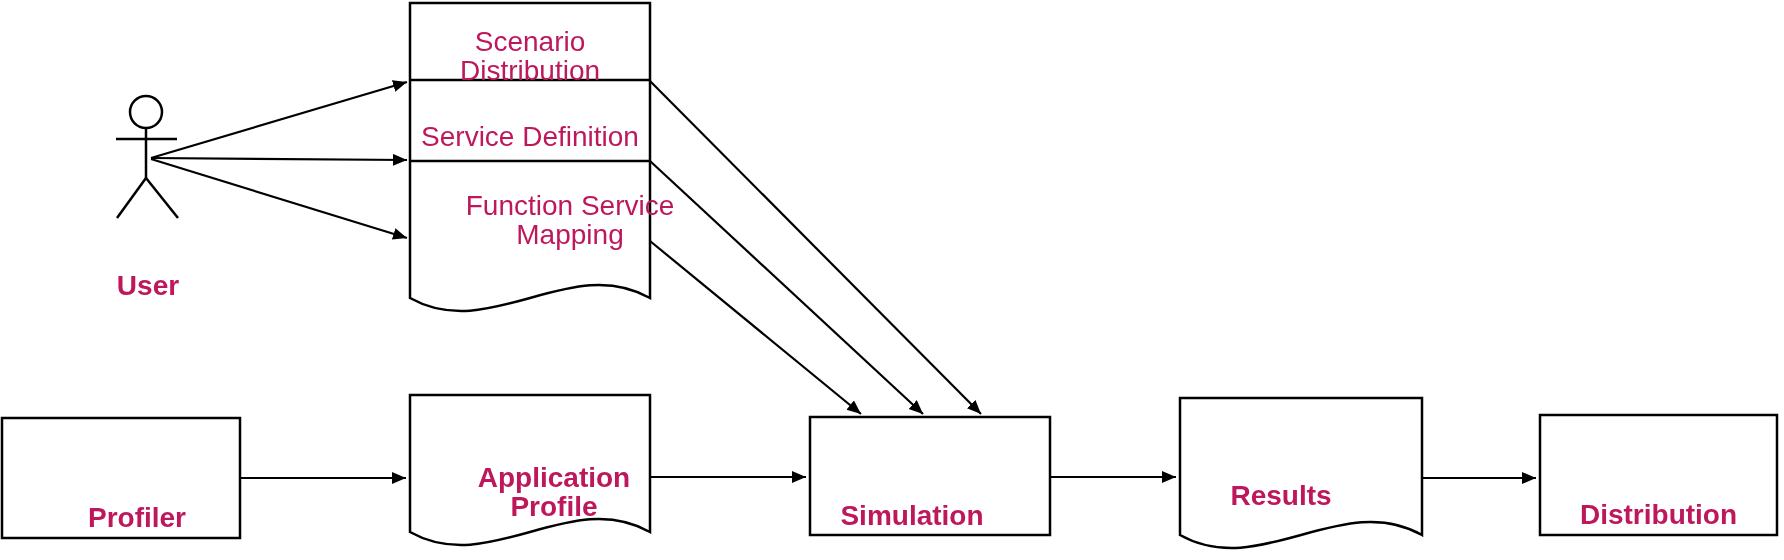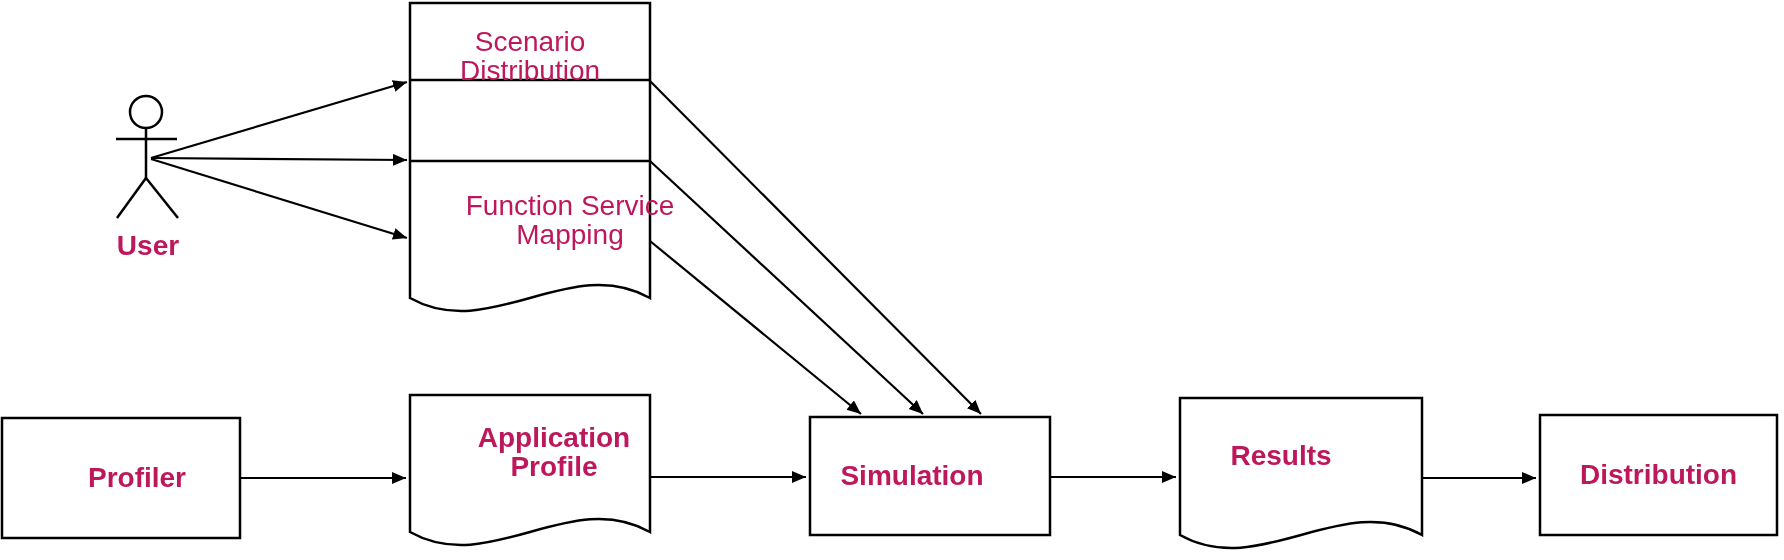--- a/index.html
+++ b/index.html
@@ -17,21 +17,21 @@
     position: absolute;
     display: flex;
     align-items: center;
     justify-content: center;
     text-align: center;
     font-size: 28px;
     line-height: 1.05;
     color: #be185d;
     white-space: normal;
   }
-  .lbl.bold { font-weight: 700; }
+  .lbl.bold { font-weight: 700; margin-top: 40px; }
   .lbl .wrap-narrow { display: inline-block; max-width: 205px; }
   .lbl .wrap-mid    { display: inline-block; max-width: 232px; }
 </style>
 </head>
 <body>
 
 <div class="canvas">
 
   <svg width="1784" height="560" viewBox="0 0 1784 560" xmlns="http://www.w3.org/2000/svg">
     <defs>
@@ -79,20 +79,21 @@
       <line x1="650" y1="477" x2="806" y2="477" marker-end="url(#arrow)"></line>
       <line x1="1050" y1="477" x2="1176" y2="477" marker-end="url(#arrow)"></line>
       <line x1="1422" y1="478" x2="1536" y2="478" marker-end="url(#arrow)"></line>
     </g>
   </svg>
 
   <div class="lbl bold" style="left:96px; top:229px; width:104px; height:34px;">User</div>
 
   <div class="lbl" style="left:412px; top:32px; width:236px; height:48px;">Scenario Distribution</div>
 
+  <div class="lbl" style="left:412px; top:113px; width:236px; height:48px;">Service Definition</div>
 
   <div class="lbl" style="left:412px; top:188px; width:236px; height:64px;padding-left:40px;">
     <span class="wrap-mid">Function Service Mapping</span>
   </div>
 
   <div class="lbl bold" style="left:18px; top:418px; width:238px; height:120px;">Profiler</div>
 
   <div class="lbl bold" style="left:434px; top:396px; width:240px; height:112px;">
     <span class="wrap-narrow">Application Profile</span>
   </div>

